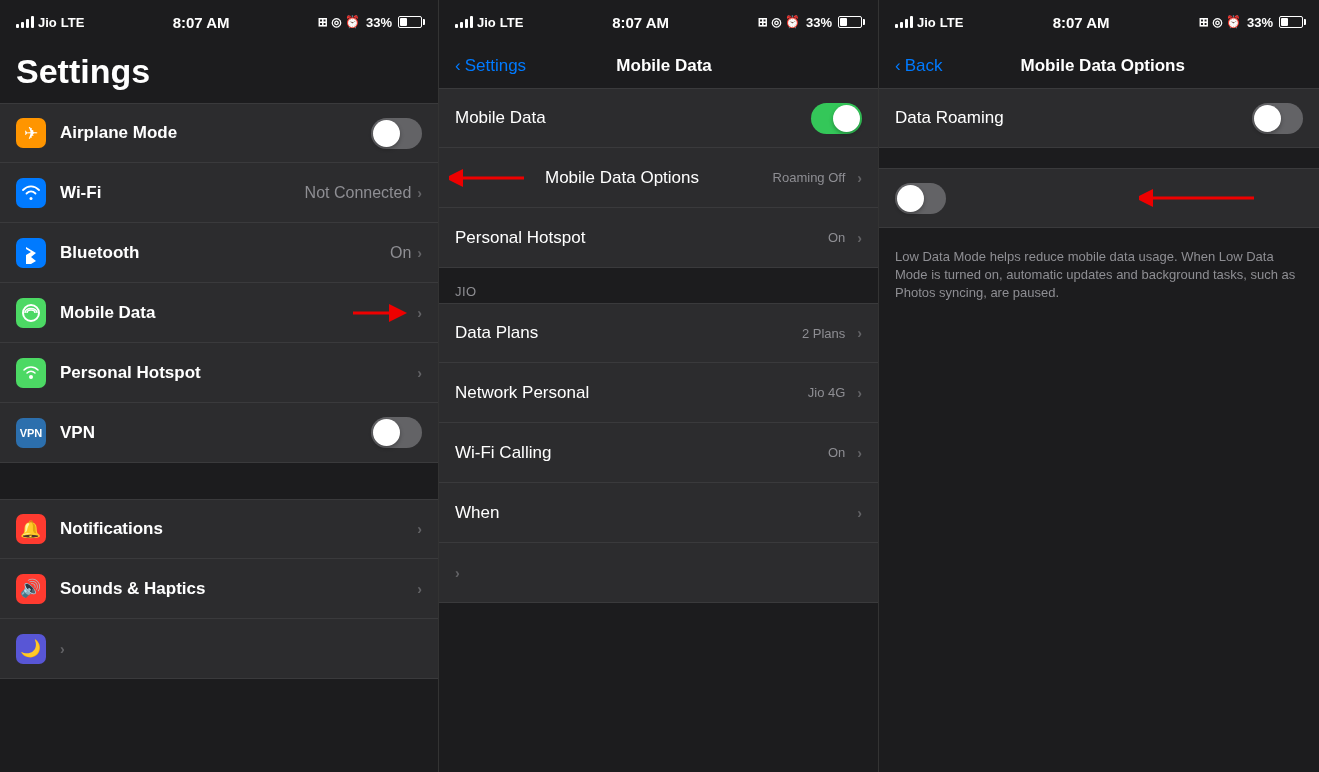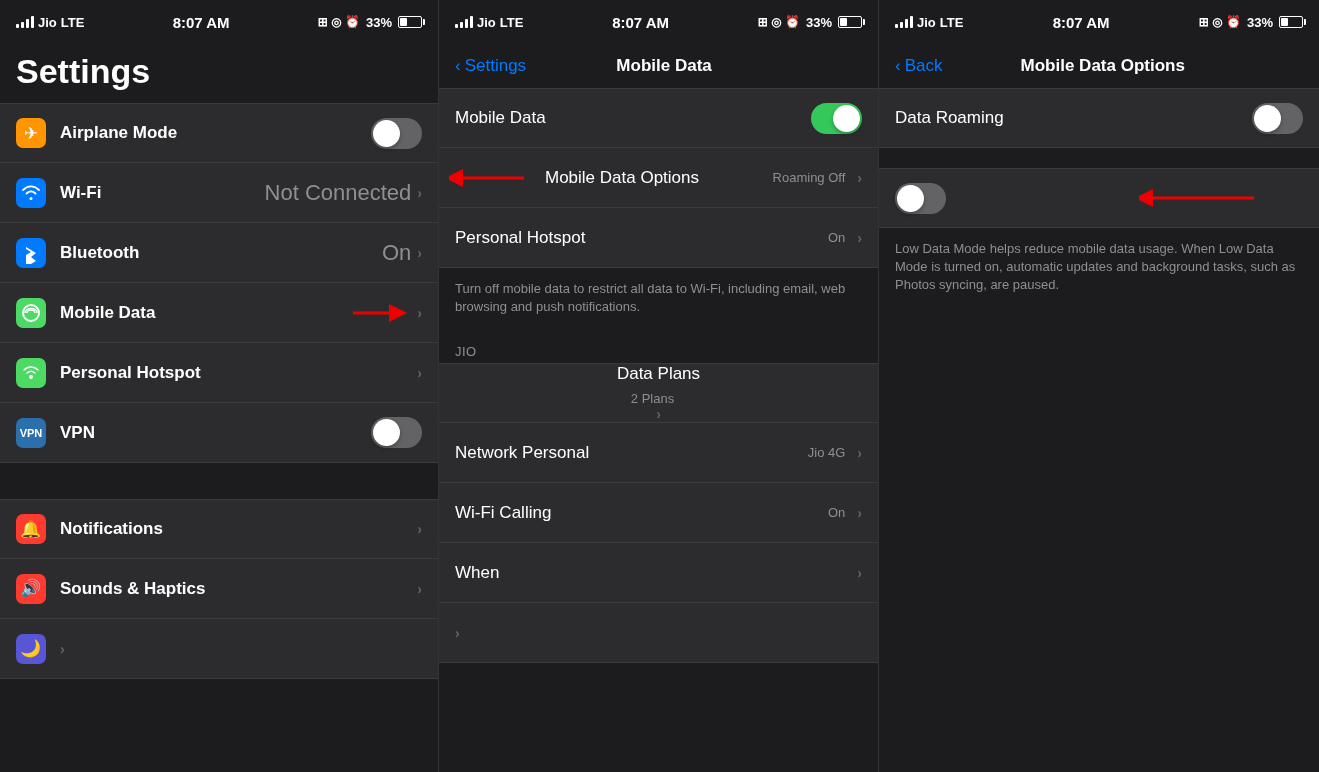--- a/index.html
+++ b/index.html
@@ -131,21 +131,21 @@
       font-size: 17px;
       color: #fff;
     }
     .settings-label {
       flex: 1;
       font-size: 17px;
       color: #fff;
       font-weight: 700;
     }
     .settings-value {
-      font-size: 22px;
+      font-size: 16px;
       color: #8e8e93;
       margin-right: 6px;
     }
     .chevron {
       color: #636366;
       font-size: 14px;
       font-weight: 600;
     }
     .toggle {
       width: 51px;
@@ -253,21 +253,21 @@
       color: #fff;
       flex: 1;
     }
     .cell-value {
       font-size: 13px;
       color: #8e8e93;
       margin-right: 12px;
     }
 
     .description-block {
-      padding: 12px 16px;
+      padding: 20px 16px;
       font-size: 13px;
       color: #8e8e93;
       line-height: 1.4;
       background: #1c1c1e;
     }
 
     .jio-header {
       padding: 16px 16px 4px;
       font-size: 13px;
       color: #8e8e93;
@@ -470,27 +470,24 @@
           <span class="chevron">›</span>
         </div>
 
         <div class="cell">
           <span class="cell-label">Personal Hotspot</span>
           <span class="cell-value">On</span>
           <span class="chevron">›</span>
         </div>
       </div>
 
-      <div class="description-block">
-        <span>Turn off mobile data to restrict all data to Wi-Fi, including email, web browsing and push notifications.</span>
-      </div>
 
       <div class="jio-header">JIO</div>
       <div class="cell-group">
-        <div class="cell" style="border-top:0.5px solid #3a3a3c;flex-direction:column;">
+        <div class="cell" style="border-top:0.5px solid #3a3a3c;">
           <span class="cell-label">Data Plans</span>
           <span class="cell-value">2 Plans</span>
           <span class="chevron">›</span>
         </div>
         <div class="cell">
           <span class="cell-label">Network Personal</span>
           <span class="cell-value">Jio 4G</span>
           <span class="chevron">›</span>
         </div>
         <div class="cell">

